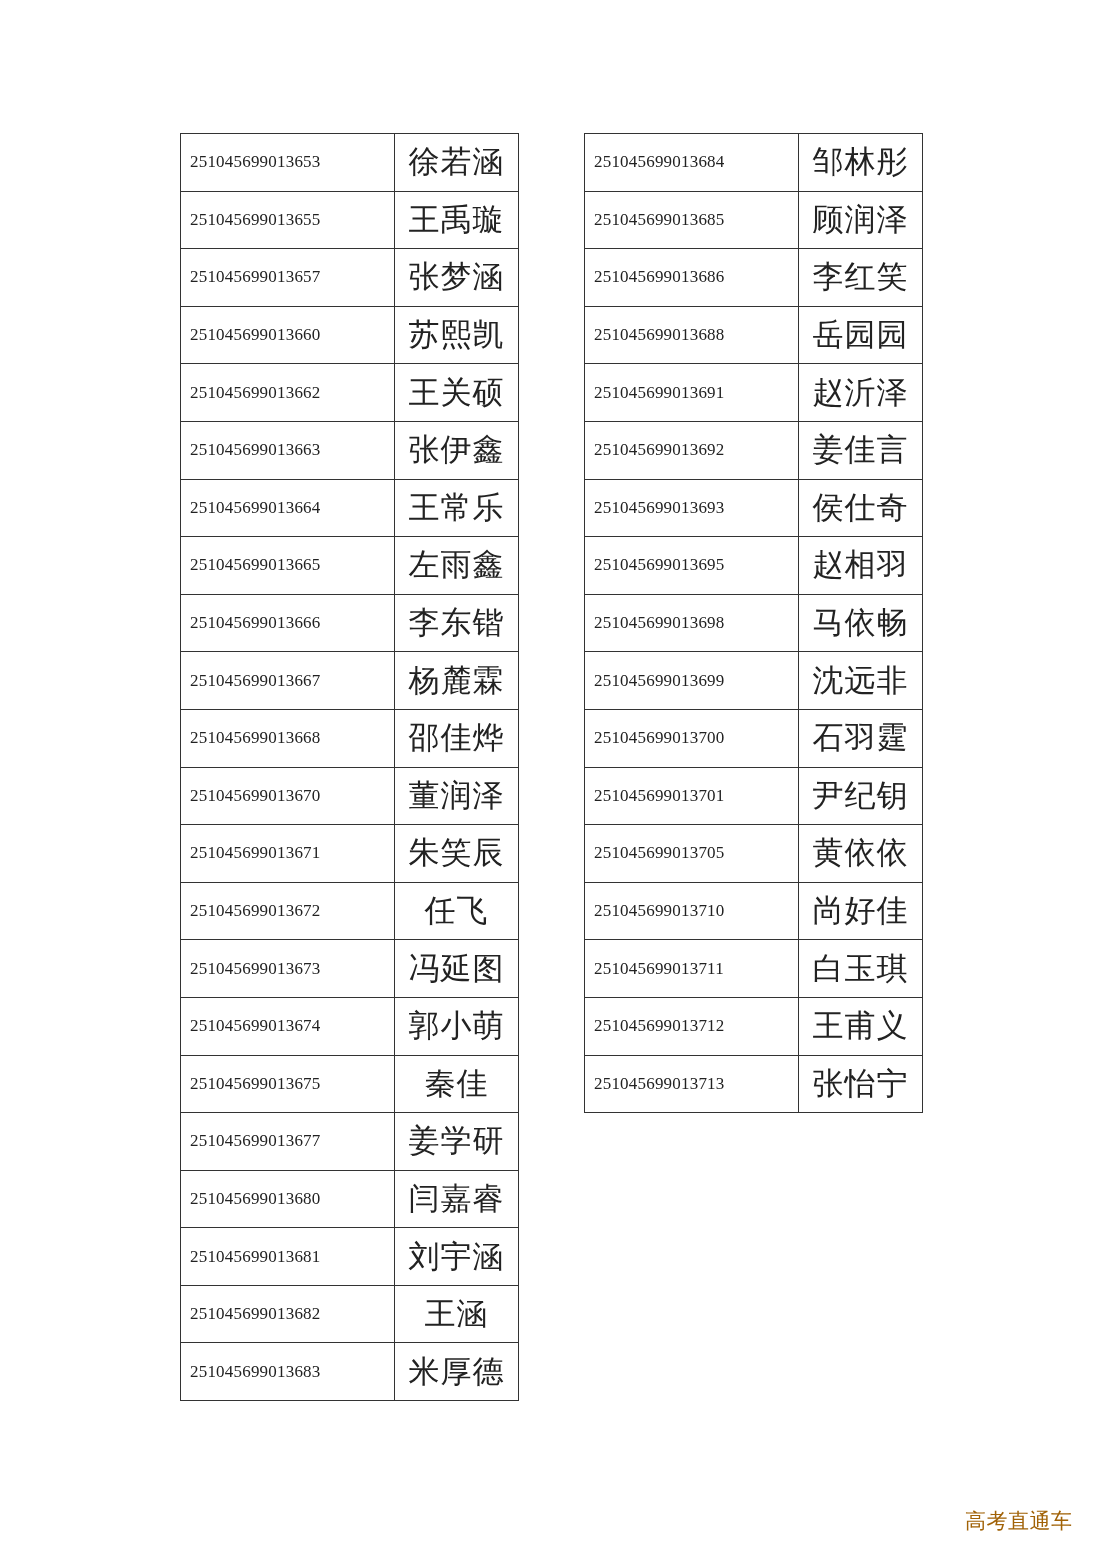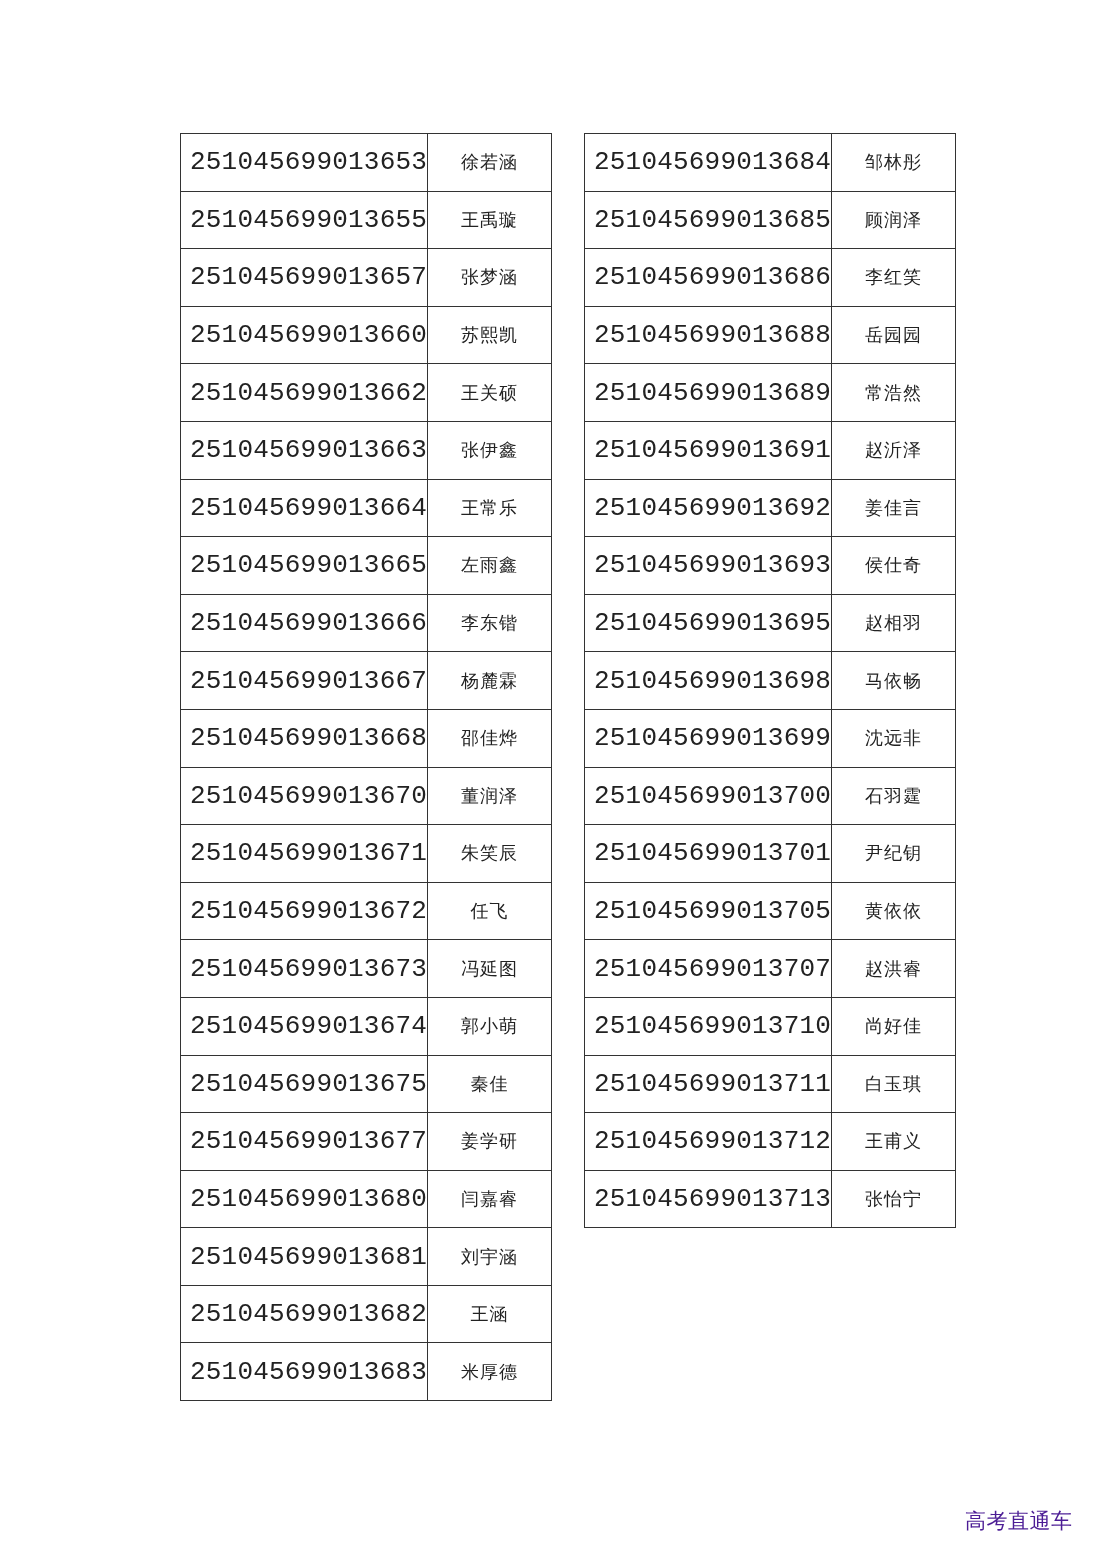--- a/index.html
+++ b/index.html
@@ -27,38 +27,38 @@
       border: 1.3px solid #333333;
       height: 57.6px;
       padding: 0;
       vertical-align: middle;
       box-sizing: border-box;
     }
     .roster-table td.col-id {
       width: 214px;
       text-align: left;
       padding-left: 9px;
-      font-family: Liberation Mono, monospace;
-      font-size: 26px;
+      font-family: Liberation Serif, serif;
+      font-size: 17px;
       letter-spacing: 0.2px;
     }
     .roster-table td.col-name {
       width: 124px;
       text-align: center;
       font-family: "DejaVu Sans", "Liberation Sans", sans-serif;
-      font-size: 18px;
+      font-size: 31px;
       letter-spacing: 1px;
     }
     .watermark {
       position: absolute;
       left: 965px;
       top: 1507px;
       font-family: "DejaVu Sans", "Liberation Sans", sans-serif;
       font-size: 21px;
-      color: #4c1d95;
+      color: #a16207;
       letter-spacing: 0.5px;
     }
   </style>
 </head>
 <body>
 
 <table class="roster-table left">
   <tbody id="tbody-left">
       <tr>
         <td class="col-id">251045699013653</td>
@@ -163,24 +163,20 @@
       </tr>
       <tr>
         <td class="col-id">251045699013686</td>
         <td class="col-name">李红笑</td>
       </tr>
       <tr>
         <td class="col-id">251045699013688</td>
         <td class="col-name">岳园园</td>
       </tr>
       <tr>
-        <td class="col-id">251045699013689</td>
-        <td class="col-name">常浩然</td>
-      </tr>
-      <tr>
         <td class="col-id">251045699013691</td>
         <td class="col-name">赵沂泽</td>
       </tr>
       <tr>
         <td class="col-id">251045699013692</td>
         <td class="col-name">姜佳言</td>
       </tr>
       <tr>
         <td class="col-id">251045699013693</td>
         <td class="col-name">侯仕奇</td>
@@ -203,24 +199,20 @@
       </tr>
       <tr>
         <td class="col-id">251045699013701</td>
         <td class="col-name">尹纪钥</td>
       </tr>
       <tr>
         <td class="col-id">251045699013705</td>
         <td class="col-name">黄依依</td>
       </tr>
       <tr>
-        <td class="col-id">251045699013707</td>
-        <td class="col-name">赵洪睿</td>
-      </tr>
-      <tr>
         <td class="col-id">251045699013710</td>
         <td class="col-name">尚好佳</td>
       </tr>
       <tr>
         <td class="col-id">251045699013711</td>
         <td class="col-name">白玉琪</td>
       </tr>
       <tr>
         <td class="col-id">251045699013712</td>
         <td class="col-name">王甫义</td>

